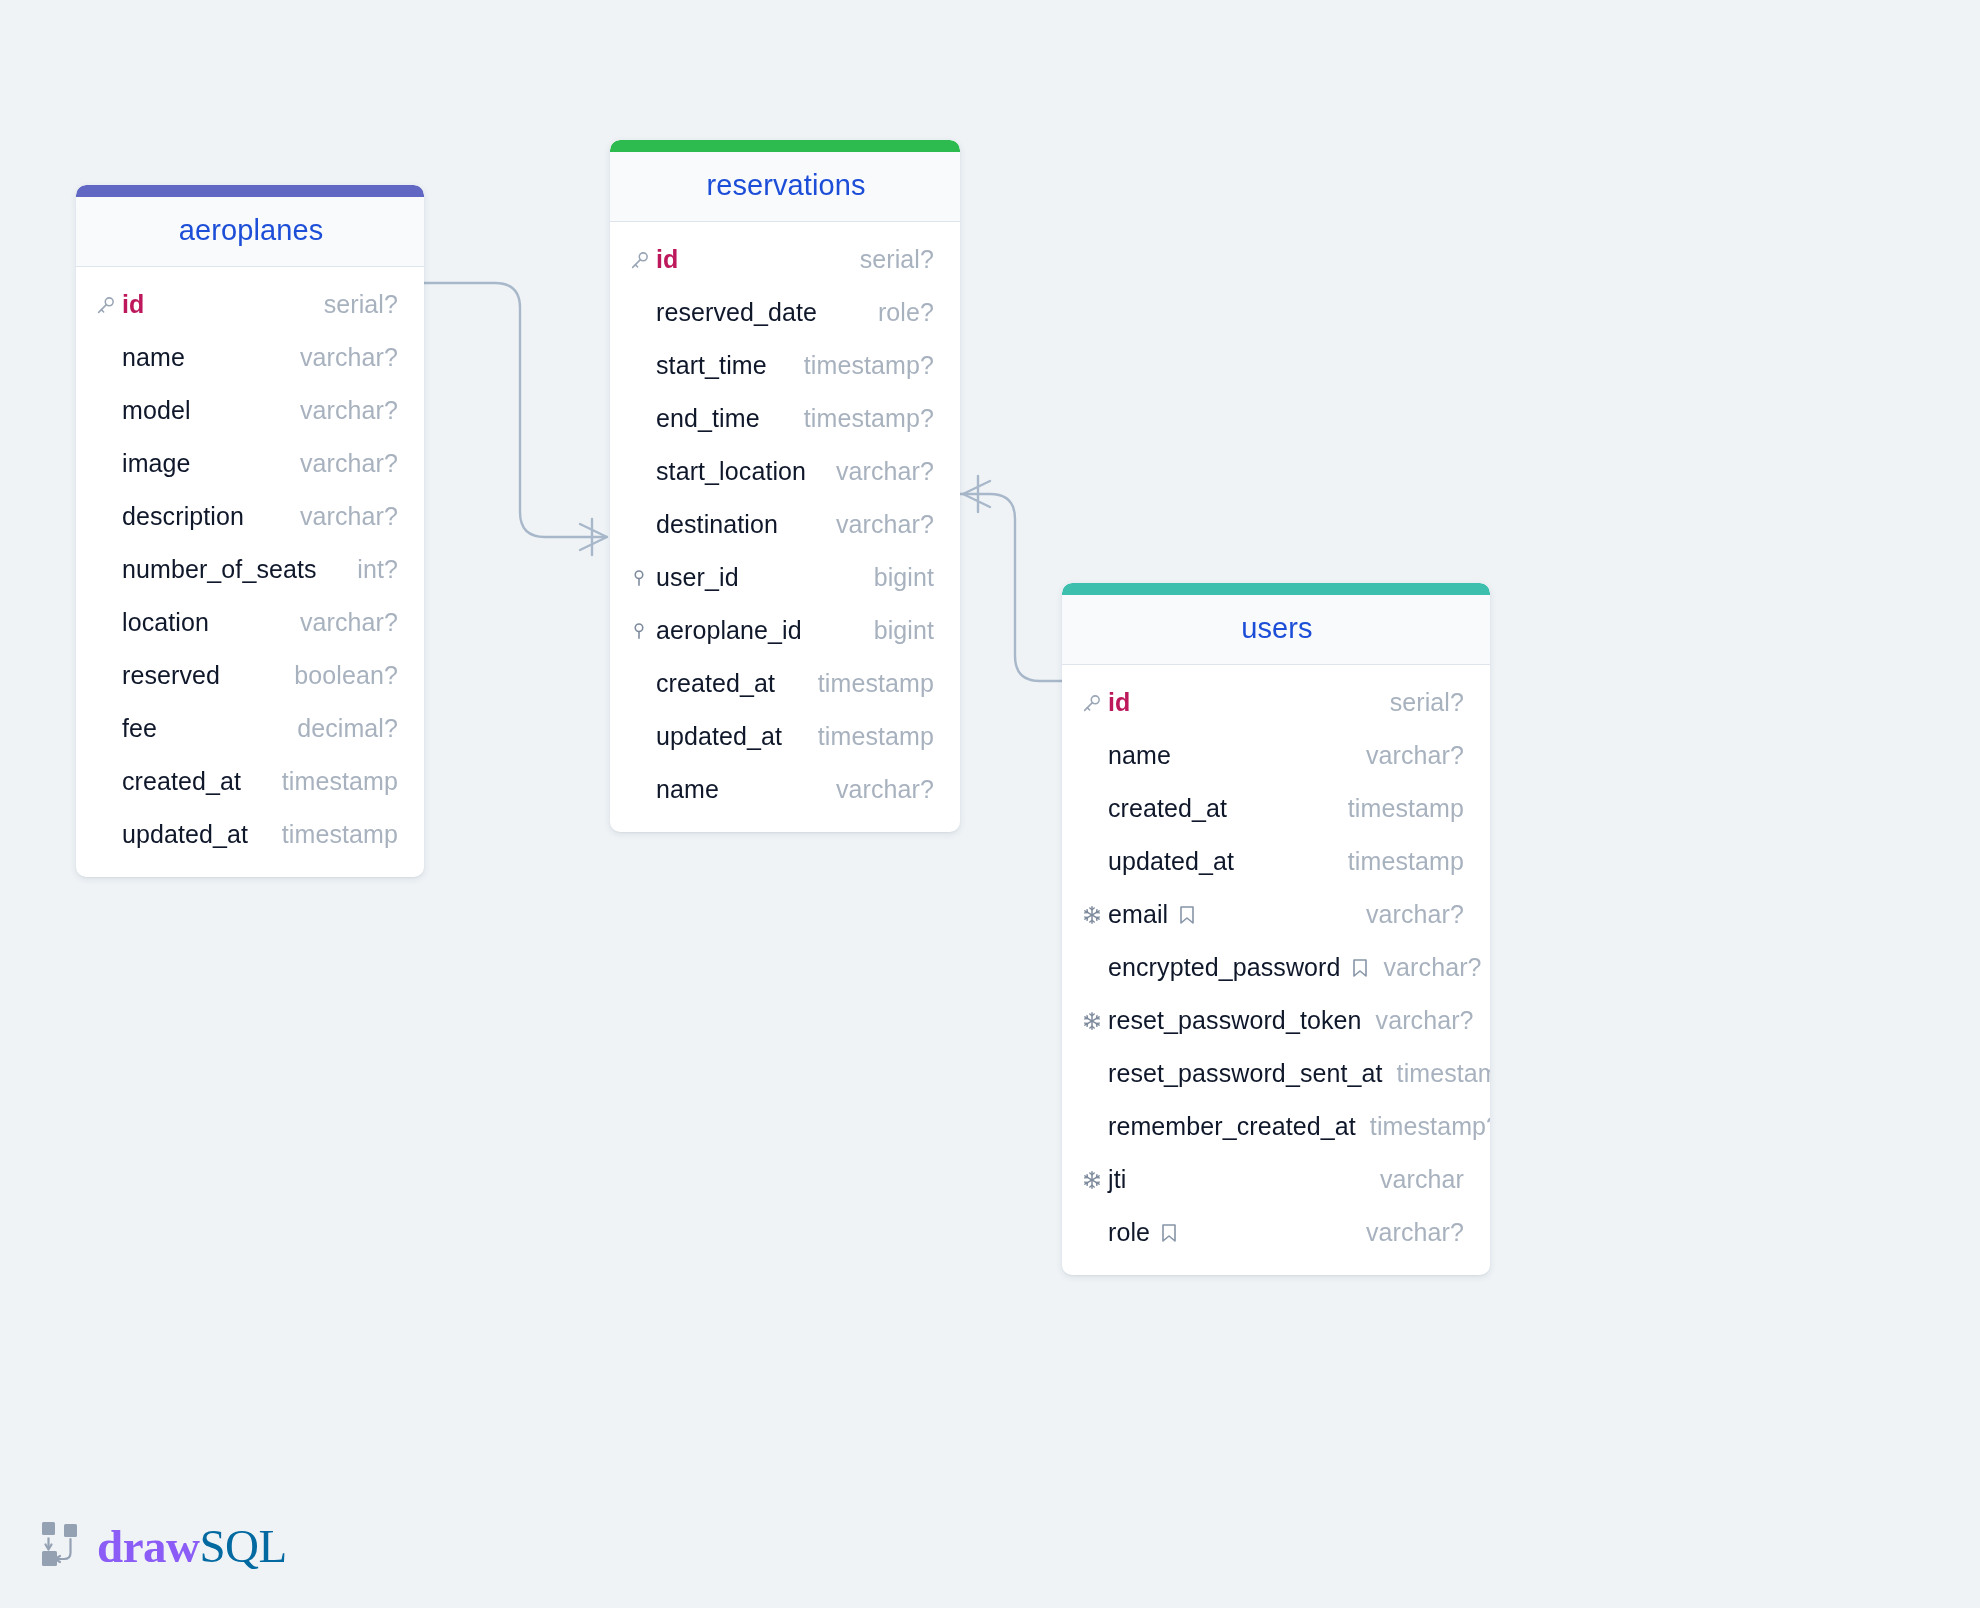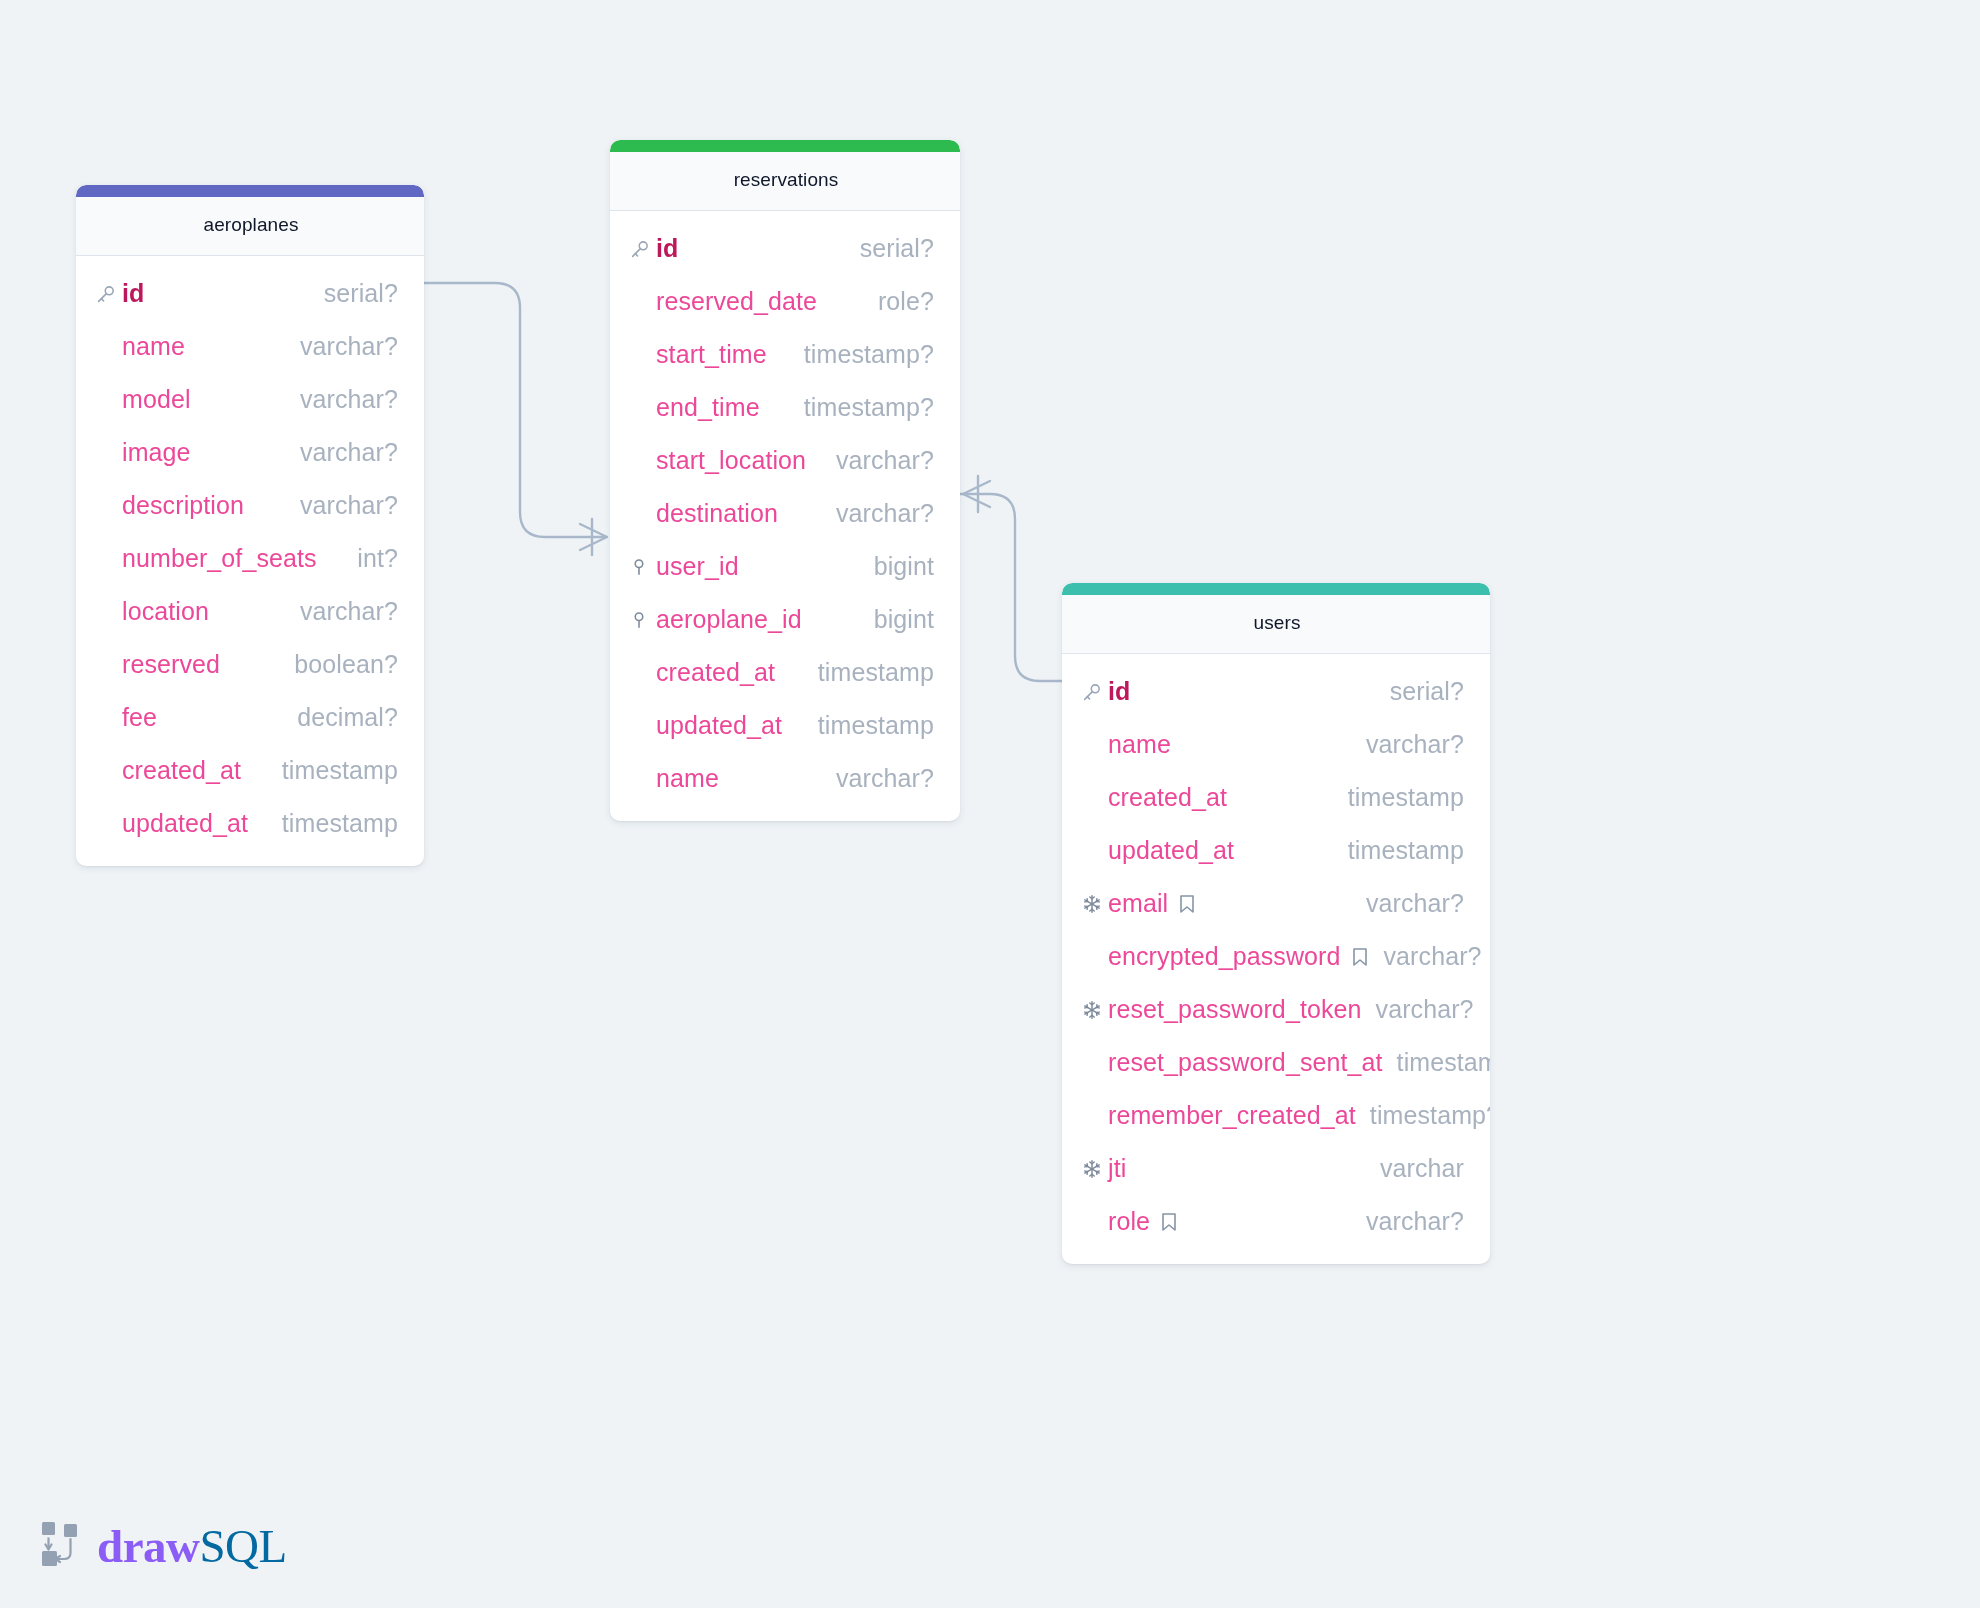--- a/index.html
+++ b/index.html
@@ -37,22 +37,22 @@
   .accent-bar {
     height: 12px;
     width: 100%;
     border-top-left-radius: 10px;
     border-top-right-radius: 10px;
   }
   .table-title {
     background: #f8fafc;
     border-bottom: 1px solid #dde4ec;
     text-align: center;
-    font-size: 19px;
-    color: #0f172a;
+    font-size: 29px;
+    color: #1d4ed8;
     padding: 17px 10px 19px 12px;
     letter-spacing: 0.1px;
     font-weight: 400;
   }
   .cols { padding: 11px 0 16px 0; }
 
   .col-row {
     display: flex;
     align-items: center;
     height: 53px;
@@ -62,21 +62,21 @@
   }
   .col-icon {
     width: 27px;
     min-width: 27px;
     display: flex;
     align-items: center;
     justify-content: flex-start;
   }
   .col-icon svg { display: block; }
   .col-name {
-    color: #ec4899;
+    color: #0f172a;
     letter-spacing: 0.1px;
   }
   .col-name.pk { color: #be185d; font-weight: 700; }
   .col-badge {
     margin-left: 9px;
     display: inline-flex;
     align-items: center;
   }
   .col-spacer { flex: 1 1 auto; min-width: 14px; }
   .col-type {

